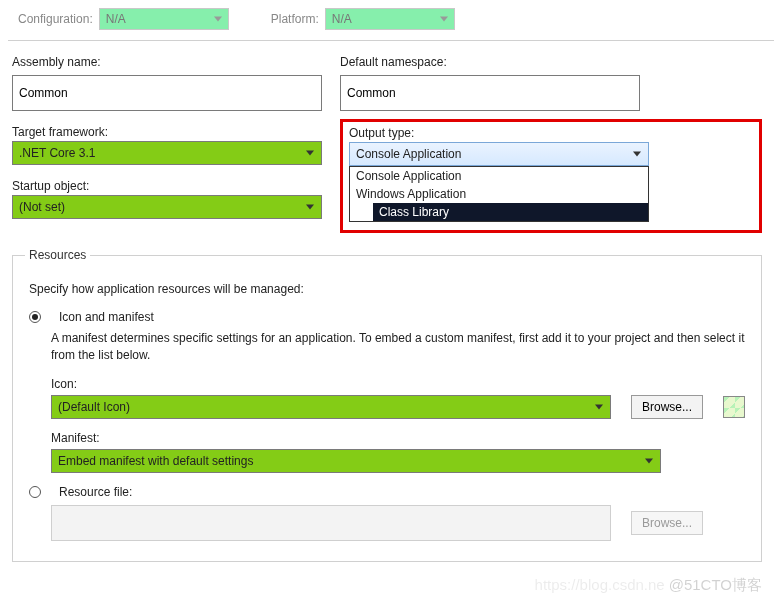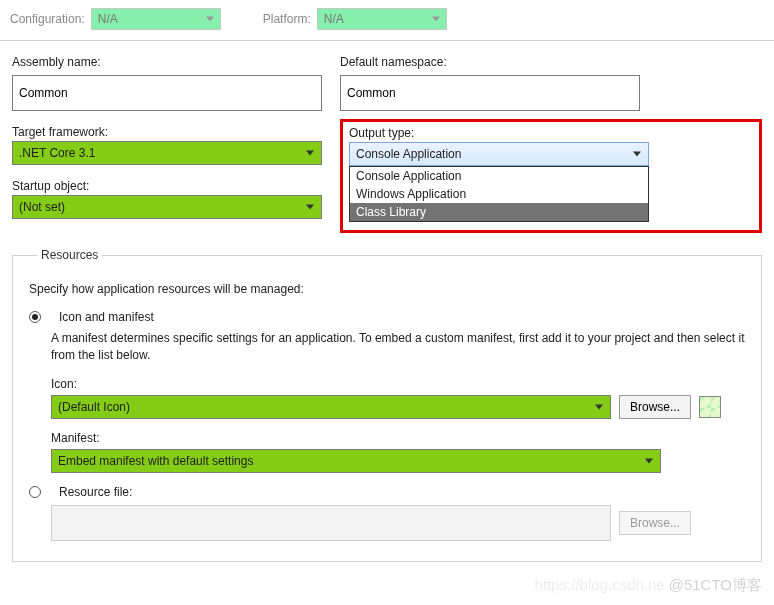--- a/index.html
+++ b/index.html
@@ -12,20 +12,21 @@
       height: 605px;
       position: relative;
       overflow: hidden;
     }
     .top-row {
       display: flex;
       align-items: center;
       padding: 8px 10px 10px 10px;
       border-bottom: 1px solid #d0d0d0;
       gap: 6px;
+      margin-left: 8px;
     }
     .top-row .lbl { color: #888; }
     .disabled-select {
       background: #86efac;
       border: 1px solid #c8c8c8;
       color: #777;
       height: 22px;
       padding: 0 18px 0 6px;
       position: relative;
       display: inline-flex;
@@ -94,51 +95,52 @@
       background: #fff;
       margin-top: 0;
     }
     .dropdown-item {
       padding: 2px 6px;
       height: 18px;
       display: flex;
       align-items: center;
     }
     .dropdown-item.selected {
-      background: #737373;
+      background: #0f172a;
       color: #fff;
+      margin-left: 23px;
     }
     .resources-group {
       margin: 22px 12px 0 12px;
       border: 1px solid #d0d0d0;
       padding: 26px 16px 20px 16px;
       position: relative;
     }
     .resources-group > .legend {
       position: absolute;
-      top: -8px; left: 24px;
+      top: -8px; left: 12px;
       background: #fff;
       padding: 0 4px;
       color: #333;
     }
     .res-desc { margin-bottom: 14px; }
     .radio-row { display: flex; align-items: center; gap: 18px; margin-bottom: 6px; }
     .radio {
       width: 12px; height: 12px; border-radius: 50%;
       border: 1px solid #555; display: inline-block; position: relative;
       background: #fff;
     }
     .radio.checked::after {
       content: ""; position: absolute; top: 50%; left: 50%;
       width: 6px; height: 6px; background: #222; border-radius: 50%;
       transform: translate(-50%, -50%);
     }
     .indent { margin-left: 22px; }
     .res-explain { color: #222; margin-bottom: 12px; line-height: 1.45; }
-    .inline-row { display: flex; align-items: center; gap: 8px; }
+    .inline-row { display: flex; align-items: center; gap: 20px; }
     .btn {
       height: 24px;
       border: 1px solid #999;
       background: #f3f3f3;
       padding: 0 10px;
       font: inherit;
       display: inline-flex;
       align-items: center;
     }
     .btn.disabled { color: #9a9a9a; background: #f6f6f6; border-color: #cfcfcf; }

